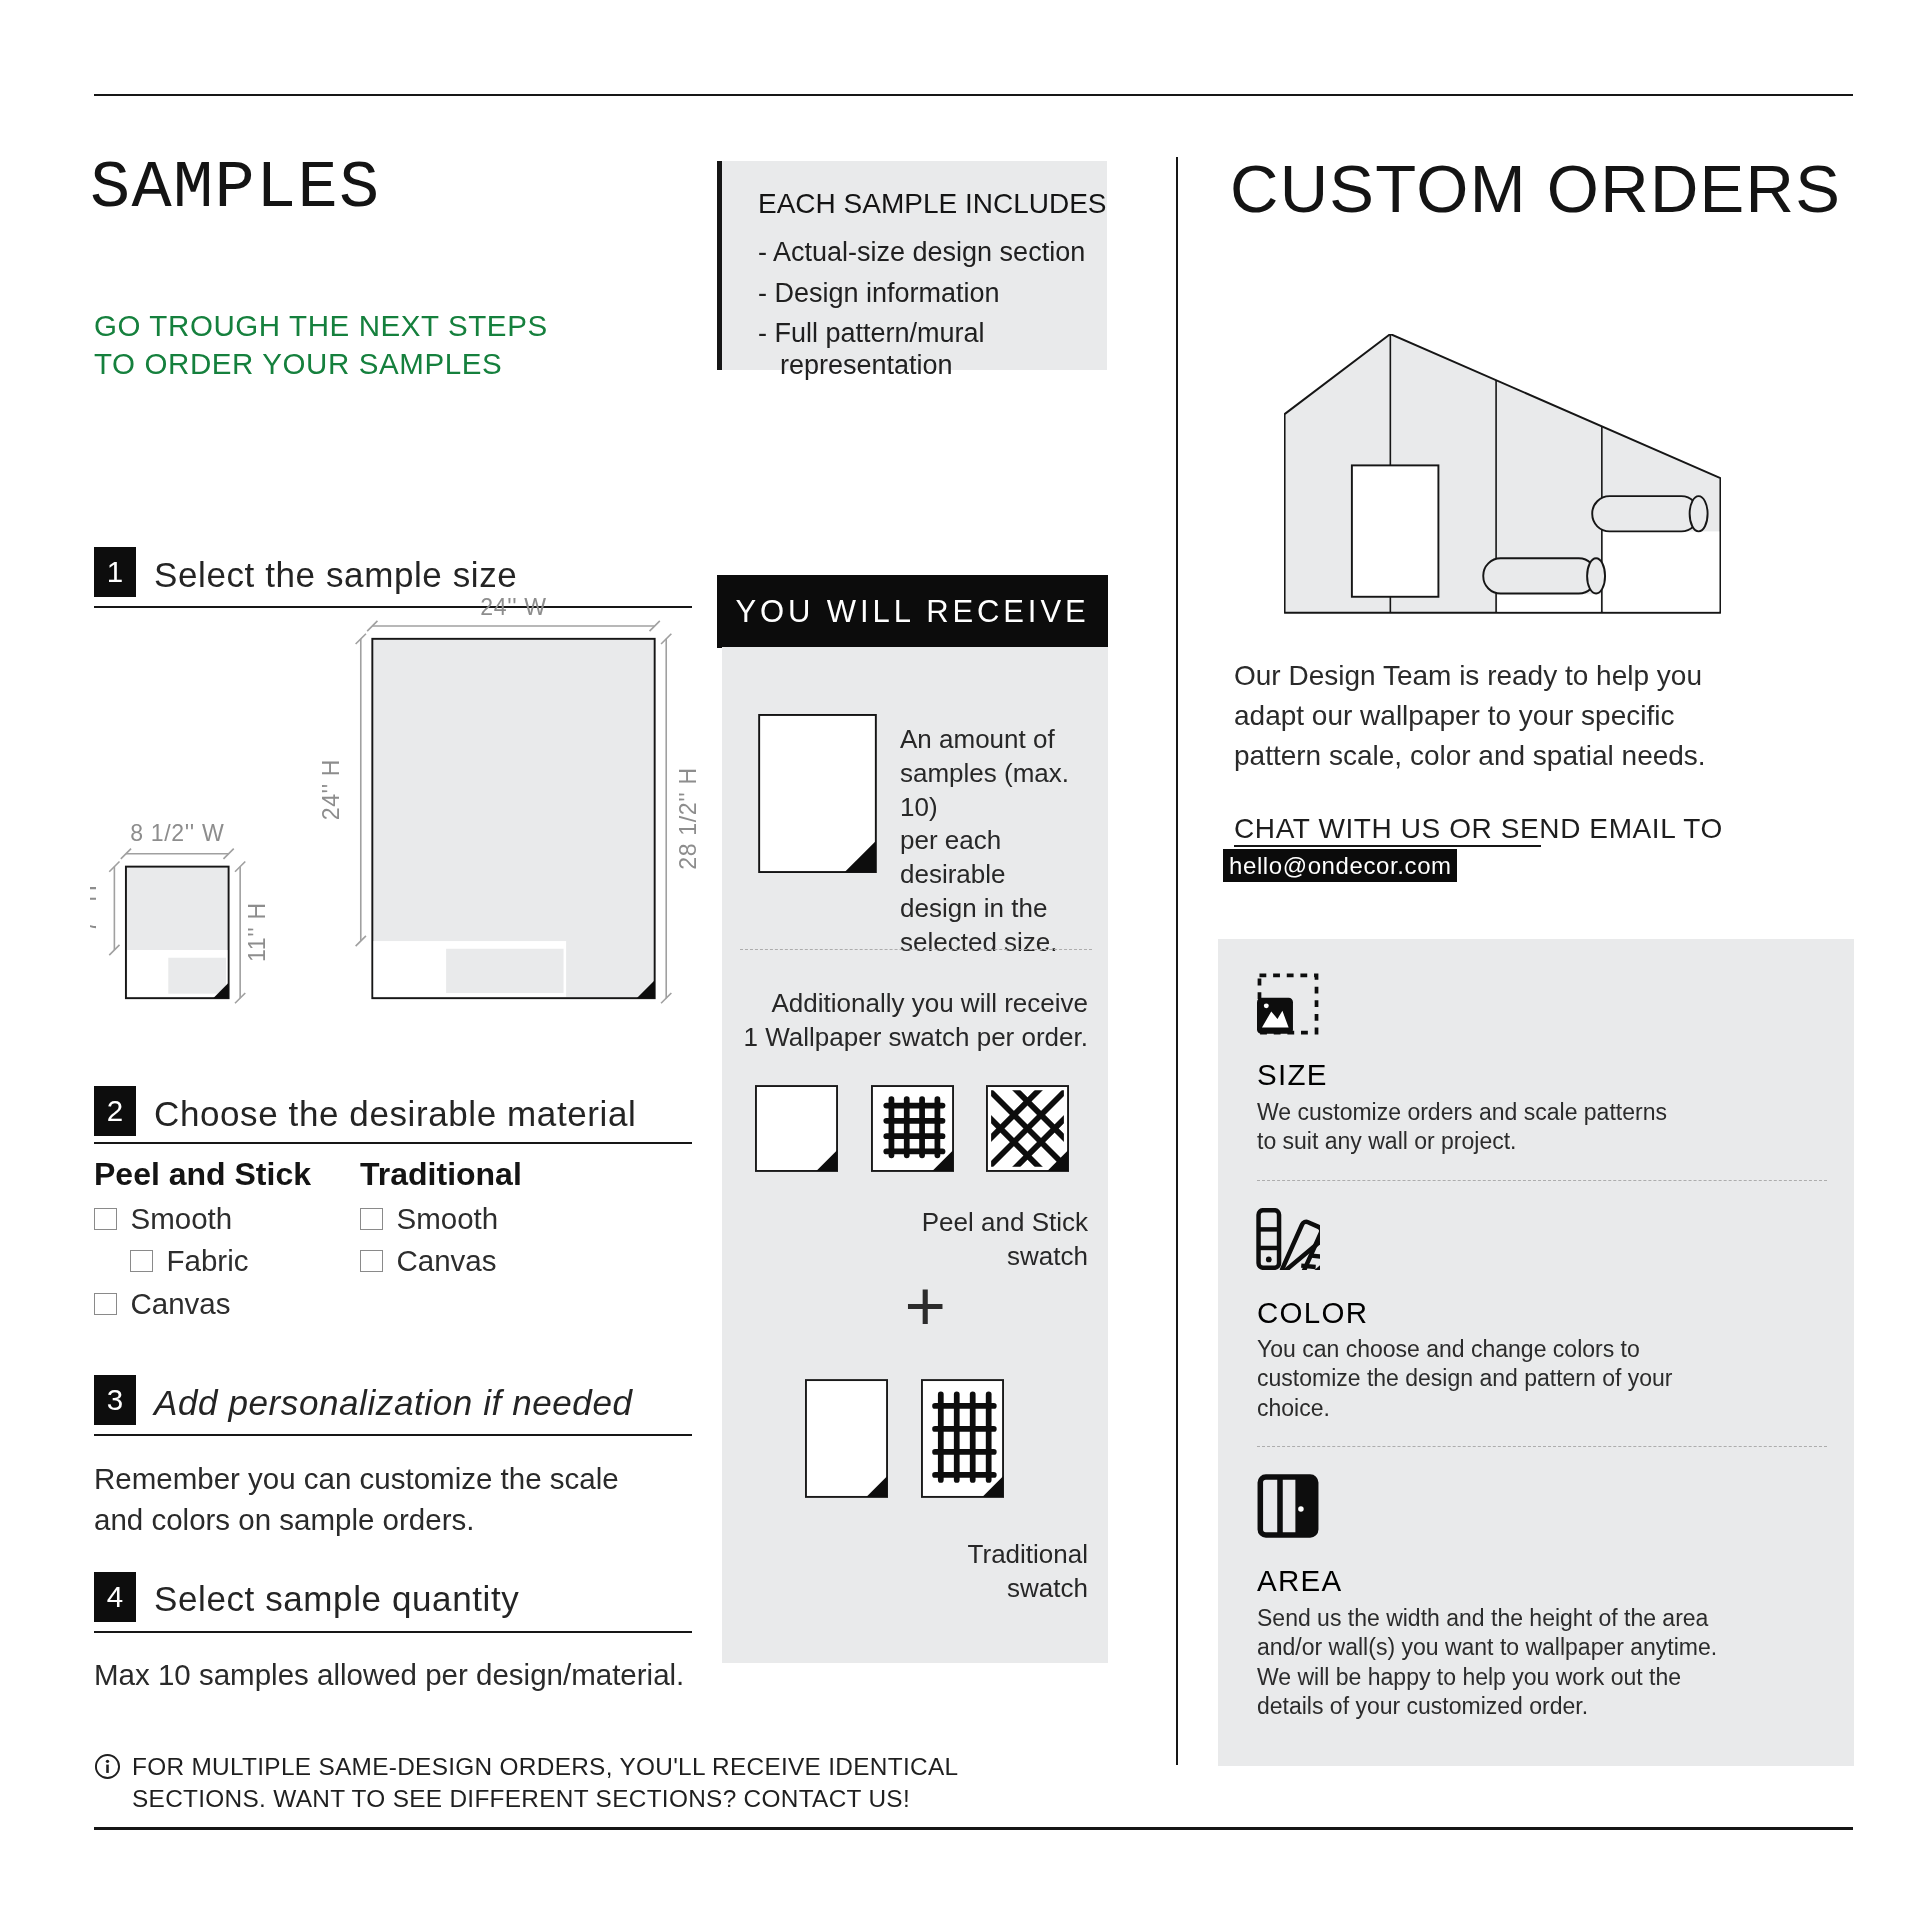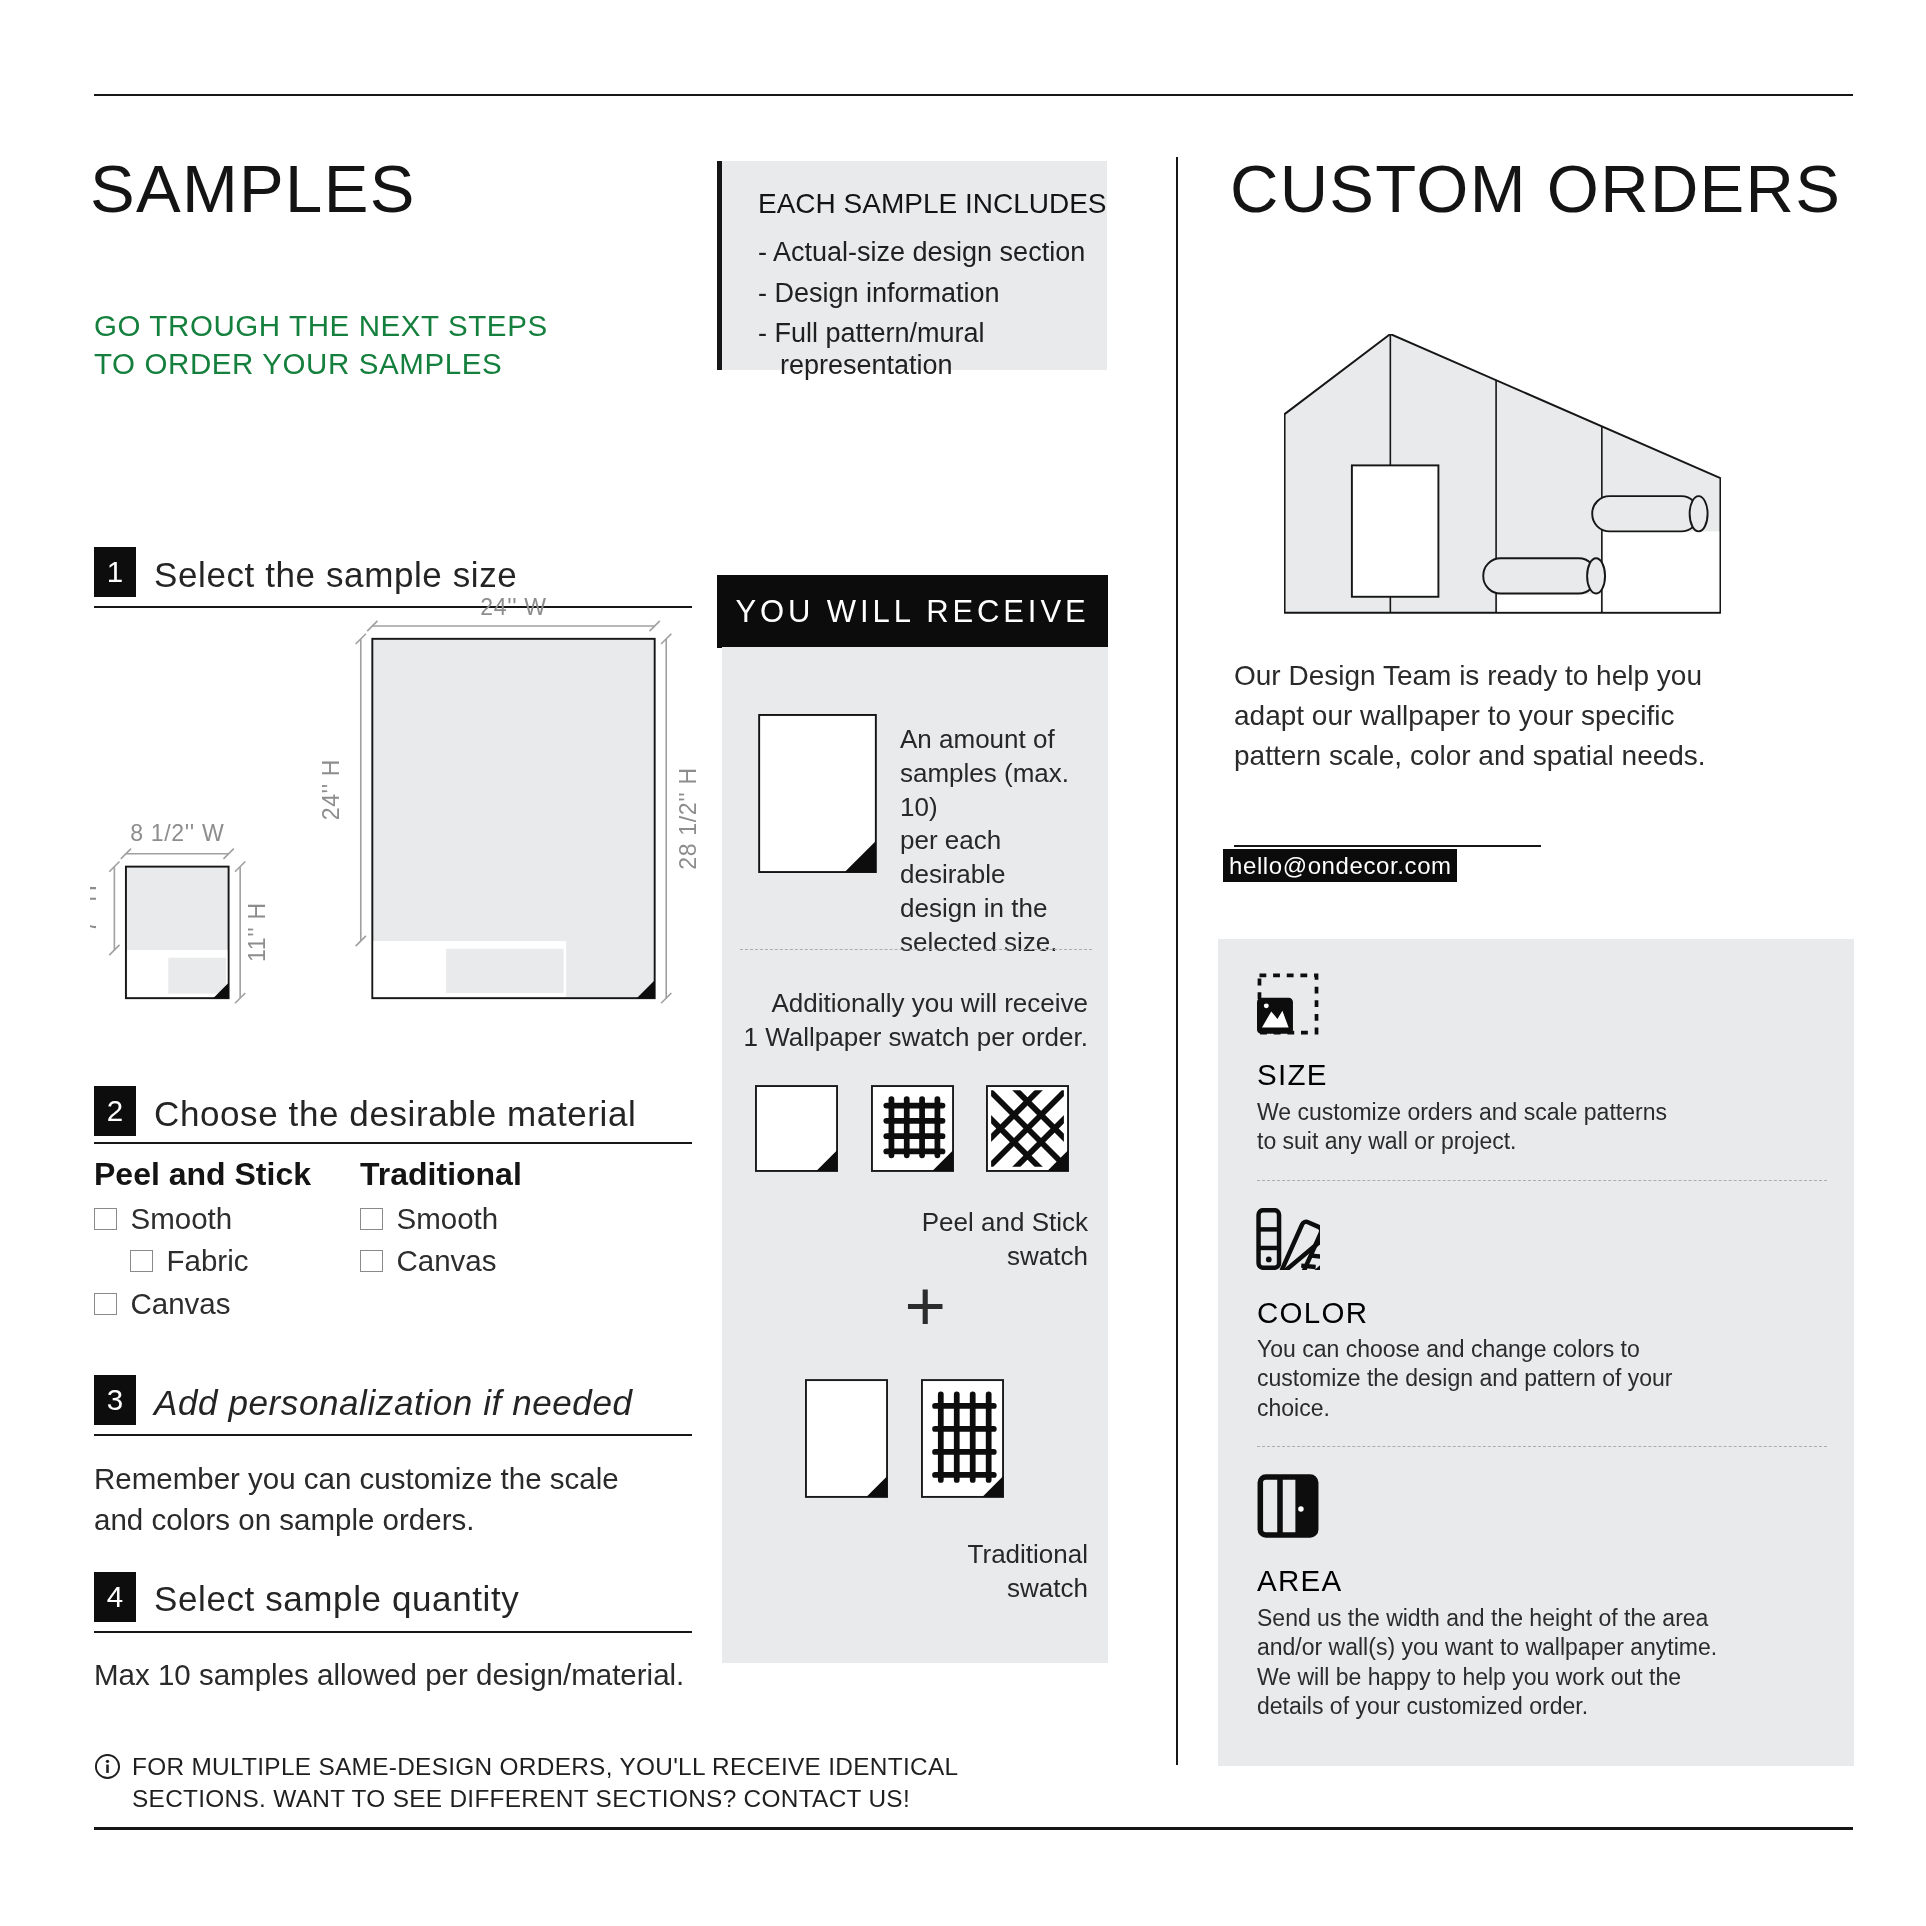--- a/index.html
+++ b/index.html
@@ -40,21 +40,21 @@
 </style>
 </head>
 <body>
 
 <div class="page">
 
   <div class="rule" style="left:94px;top:94px;width:1759px;height:1.9px;"></div>
   <div class="rule" style="left:94px;top:1827px;width:1759px;height:2.6px;"></div>
   <div class="rule" style="left:1176px;top:157px;width:1.9px;height:1608px;"></div>
 
-  <div class="abs big-title" style="left:90px;top:155px;">SAMPLES</div>
+  <div class="abs big-title" style="left:90px;top:155px;font-family:Liberation Mono, monospace;">SAMPLES</div>
   <div class="abs intro pre" style="left:94px;top:307px;">GO TROUGH THE NEXT STEPS
 TO ORDER YOUR SAMPLES</div>
 
   <div class="step-badge" style="left:94px;top:547px;">1</div>
   <div class="step-title" style="left:154px;top:555px;">Select the sample size</div>
   <div class="rule" style="left:94px;top:606px;width:598px;height:1.9px;"></div>
 
   <svg class="abs" style="left:90px;top:597px;" width="616" height="443" viewBox="0 0 960 690">
 
     <g>
@@ -257,20 +257,21 @@
     <g>
       <rect x="480" y="253" width="166" height="55" rx="27" fill="#e9eaeb" stroke="#161616" stroke-width="3"></rect>
       <ellipse cx="646" cy="280.5" rx="14" ry="27.5" fill="#e9eaeb" stroke="#161616" stroke-width="3"></ellipse>
     </g>
   </svg>
 
   <div class="abs pre" style="left:1234px;top:656px;font-size:28px;line-height:1.42;color:#2a2a2a;">Our Design Team is ready to help you
 adapt our wallpaper to your specific
 pattern scale, color and spatial needs.</div>
 
+  <div class="abs contact" style="left:1234px;top:813px;">CHAT WITH US OR SEND EMAIL TO</div>
   <div class="rule" style="left:1234px;top:845px;width:307px;height:1.9px;"></div>
   <div class="email-box" style="left:1223px;top:849px;width:228px;height:33px;">hello@ondecor.com</div>
 
   <div class="panel" style="left:1218px;top:939px;width:636px;height:827px;"></div>
 
   <svg class="abs" style="left:1257px;top:973px;" width="62" height="62" viewBox="0 0 100 100">
     <rect x="4" y="4" width="92" height="92" fill="none" stroke="#0d0d0d" stroke-width="6" stroke-dasharray="11 11"></rect>
     <rect x="0" y="40" width="58" height="58" rx="7" fill="#0d0d0d"></rect>
     <polygon points="8,88 23,62 33,74 41,61 51,88" fill="#ffffff"></polygon>
     <circle cx="15" cy="53" r="4" fill="#ffffff"></circle>

